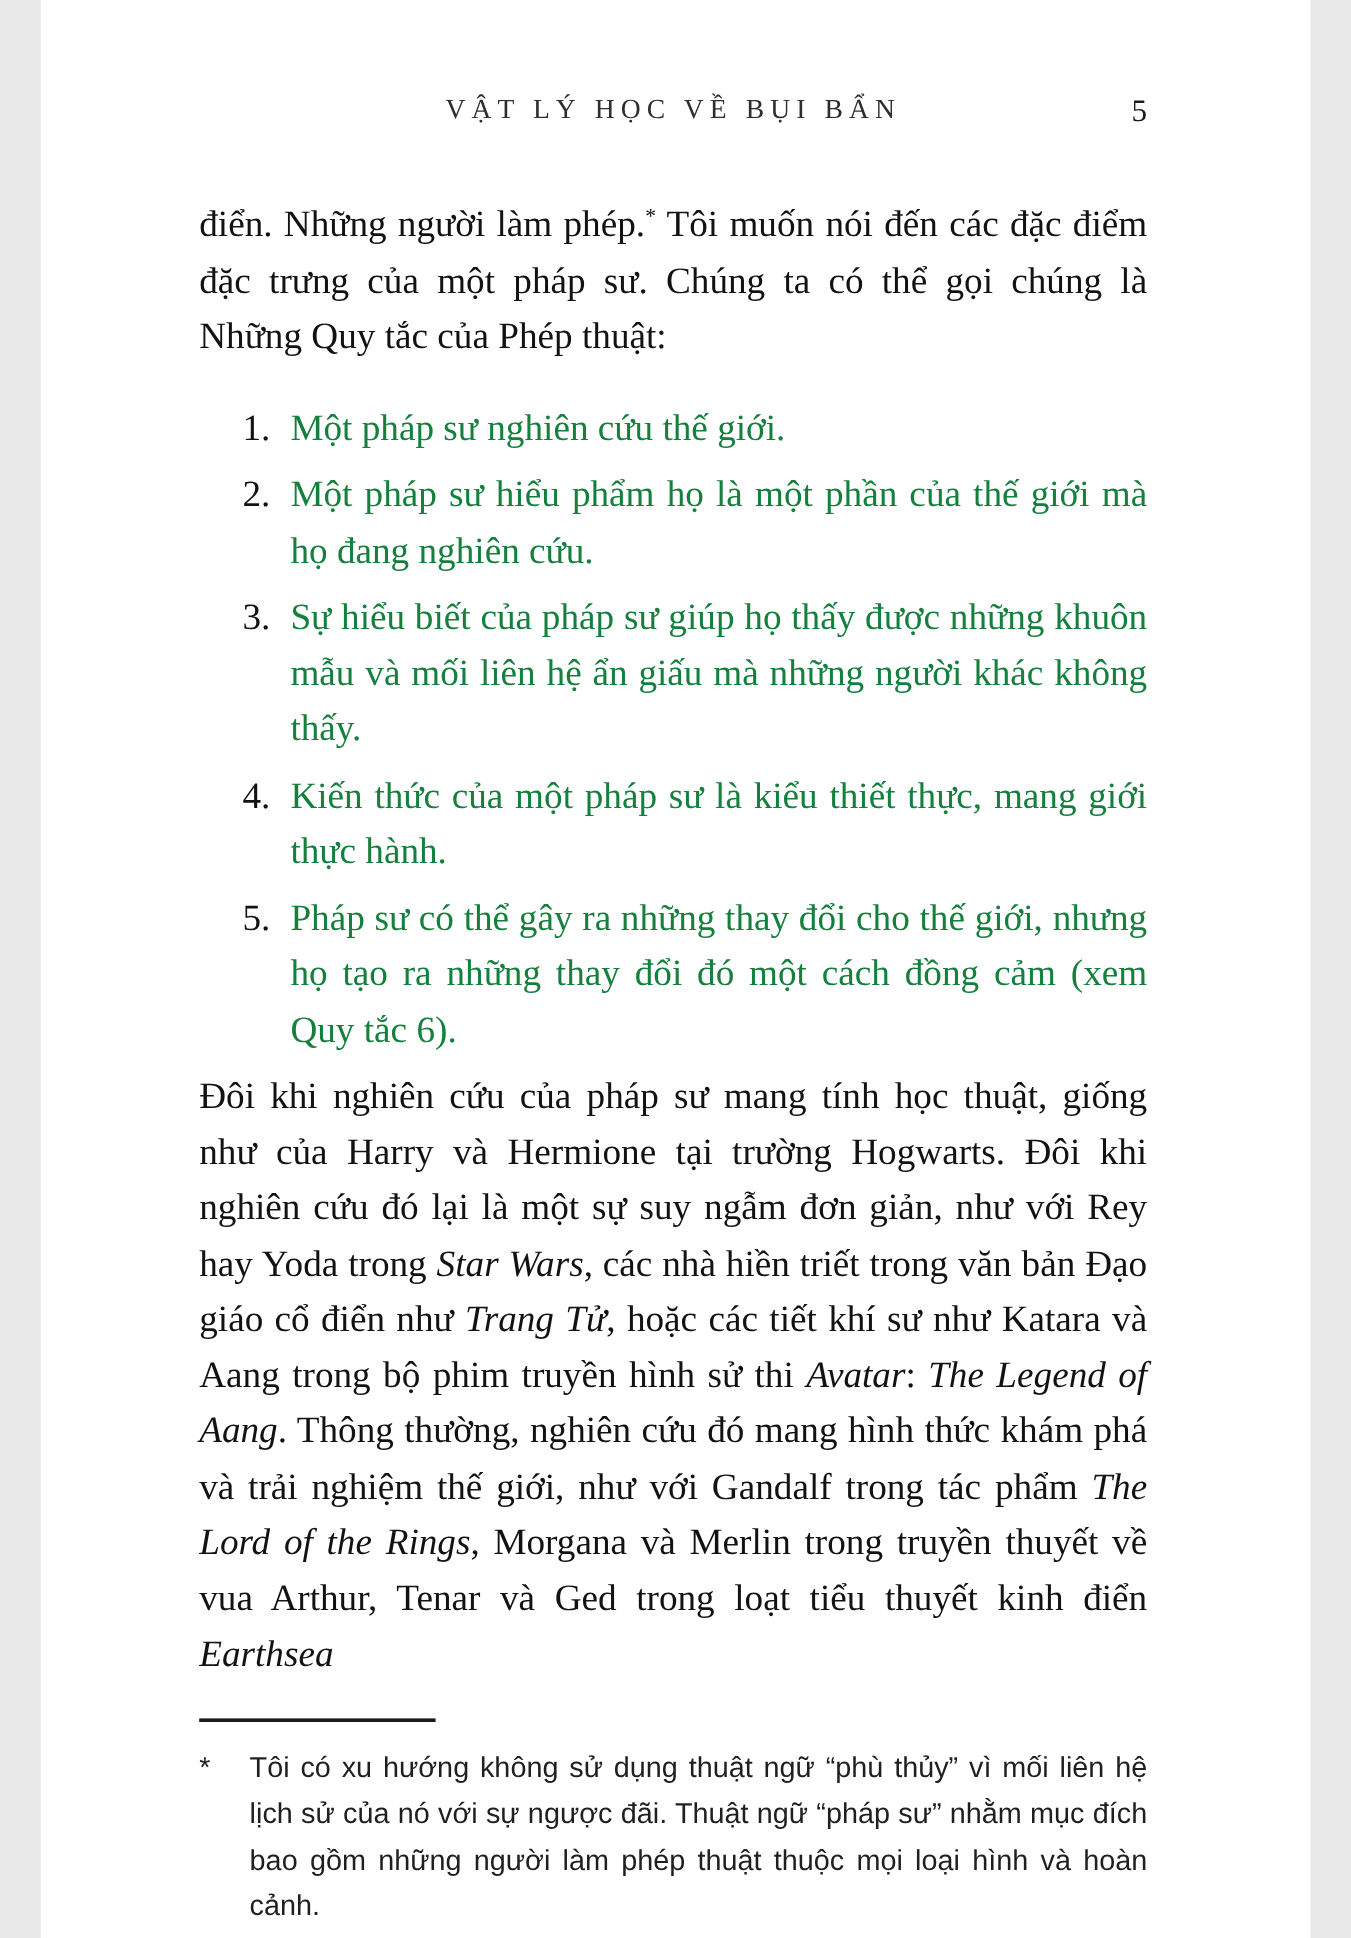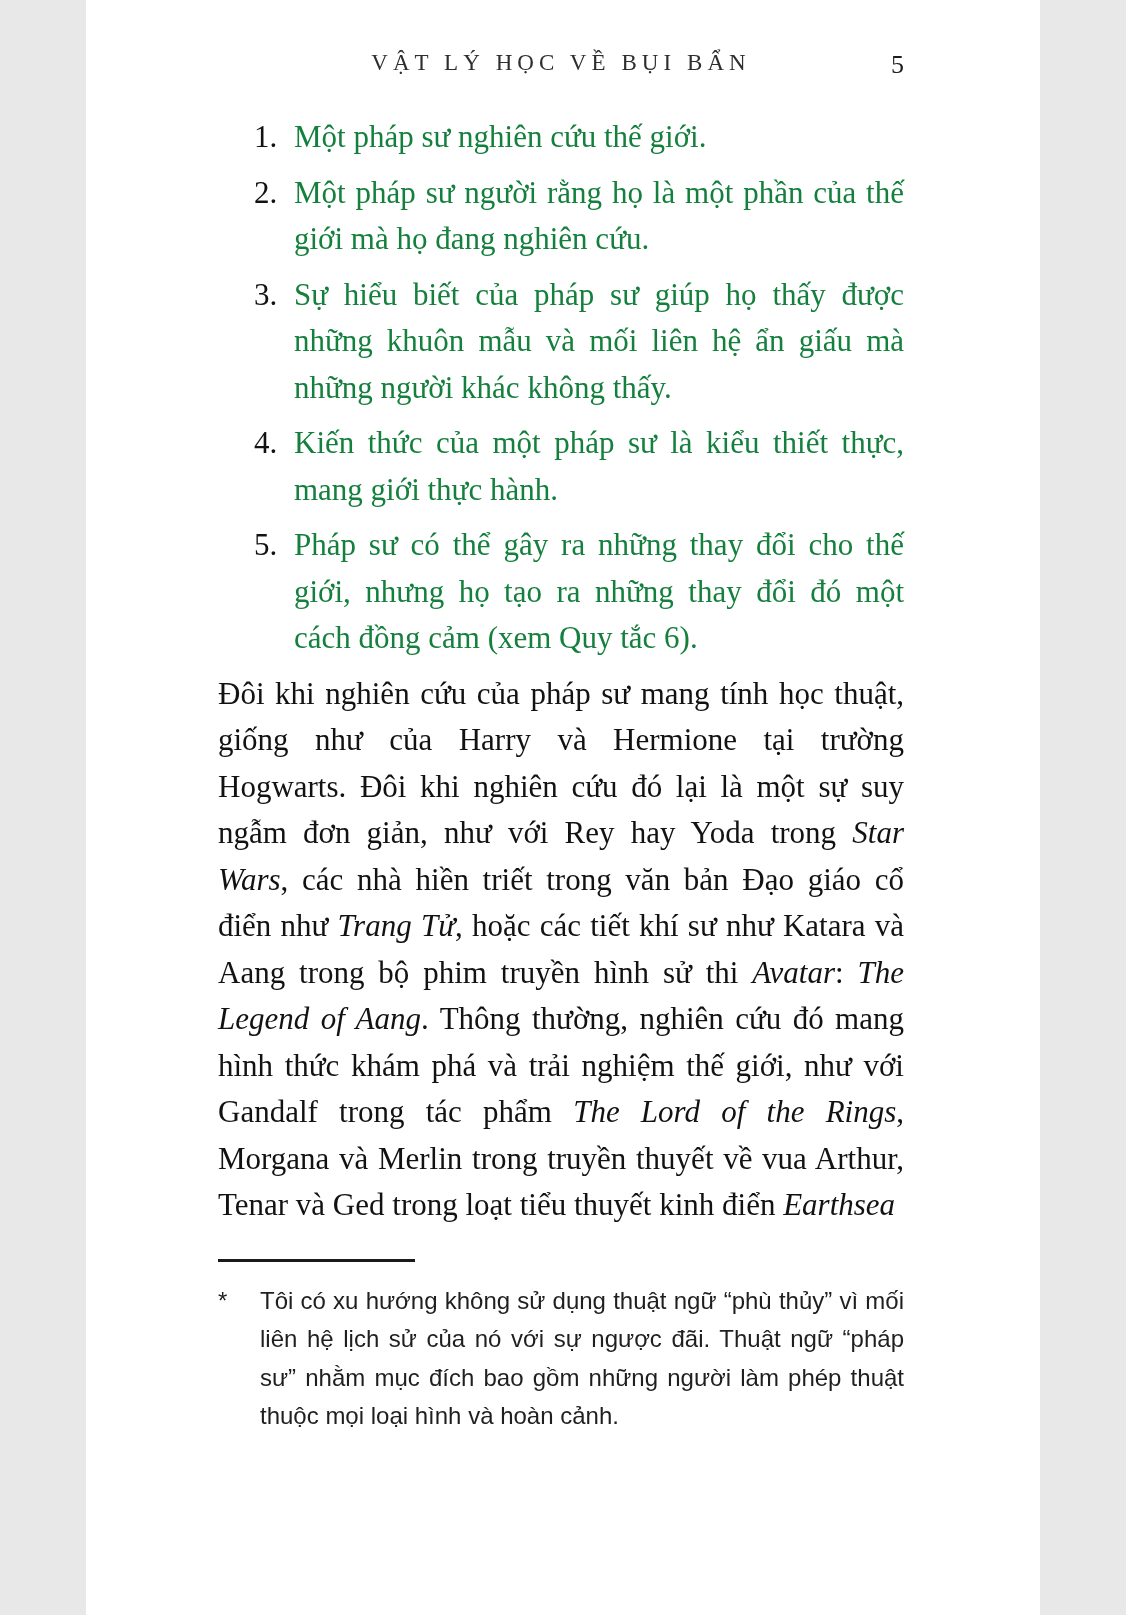--- a/index.html
+++ b/index.html
@@ -1,26 +1,26 @@
 <!DOCTYPE html>
 <html lang="vi"><head>
 <meta charset="utf-8">
 <style>
   * { margin: 0; padding: 0; box-sizing: border-box; }
   html, body { background: #e8e8e8; }
   body { font-family: "Liberation Serif", serif; }
 
   .page {
     position: relative;
-    width: 954px;
+    width: 1058px;
     height: 1615px;
     margin: 0 auto;
     background: #ffffff;
     color: #121212;
-    padding: 50px 136px 0 132px;
+    padding: 78px 136px 0 132px;
     overflow: hidden;
   }
 
   
   .running-header {
     position: relative;
     height: 34px;
   }
   .running-title {
     text-align: center;
@@ -104,29 +104,30 @@
 </head>
 <body>
 
 <div class="page">
 
   <div class="running-header">
     <div class="running-title">VẬT LÝ HỌC VỀ BỤI BẨN</div>
     <div class="page-number">5</div>
   </div>
 
+  <p class="bodytext intro"><span>điển. Những người làm phép.</span><sup>*</sup><span> Tôi muốn nói đến các đặc điểm đặc trưng của một pháp sư. Chúng ta có thể gọi chúng là Những Quy tắc của Phép thuật:</span></p>
 
   <div class="rules-list">
       <div class="rule-item">
         <span class="rule-num">1.</span>
         <div class="rule-text">Một pháp sư nghiên cứu thế giới.</div>
       </div>
       <div class="rule-item">
         <span class="rule-num">2.</span>
-        <div class="rule-text">Một pháp sư người rằng họ là một phần của thế giới mà họ đang nghiên cứu.</div>
+        <div class="rule-text">Một pháp sư hiểu phẩm họ là một phần của thế giới mà họ đang nghiên cứu.</div>
       </div>
       <div class="rule-item">
         <span class="rule-num">3.</span>
         <div class="rule-text">Sự hiểu biết của pháp sư giúp họ thấy được những khuôn mẫu và mối liên hệ ẩn giấu mà những người khác không thấy.</div>
       </div>
       <div class="rule-item">
         <span class="rule-num">4.</span>
         <div class="rule-text">Kiến thức của một pháp sư là kiểu thiết thực, mang giới thực hành.</div>
       </div>
       <div class="rule-item">

